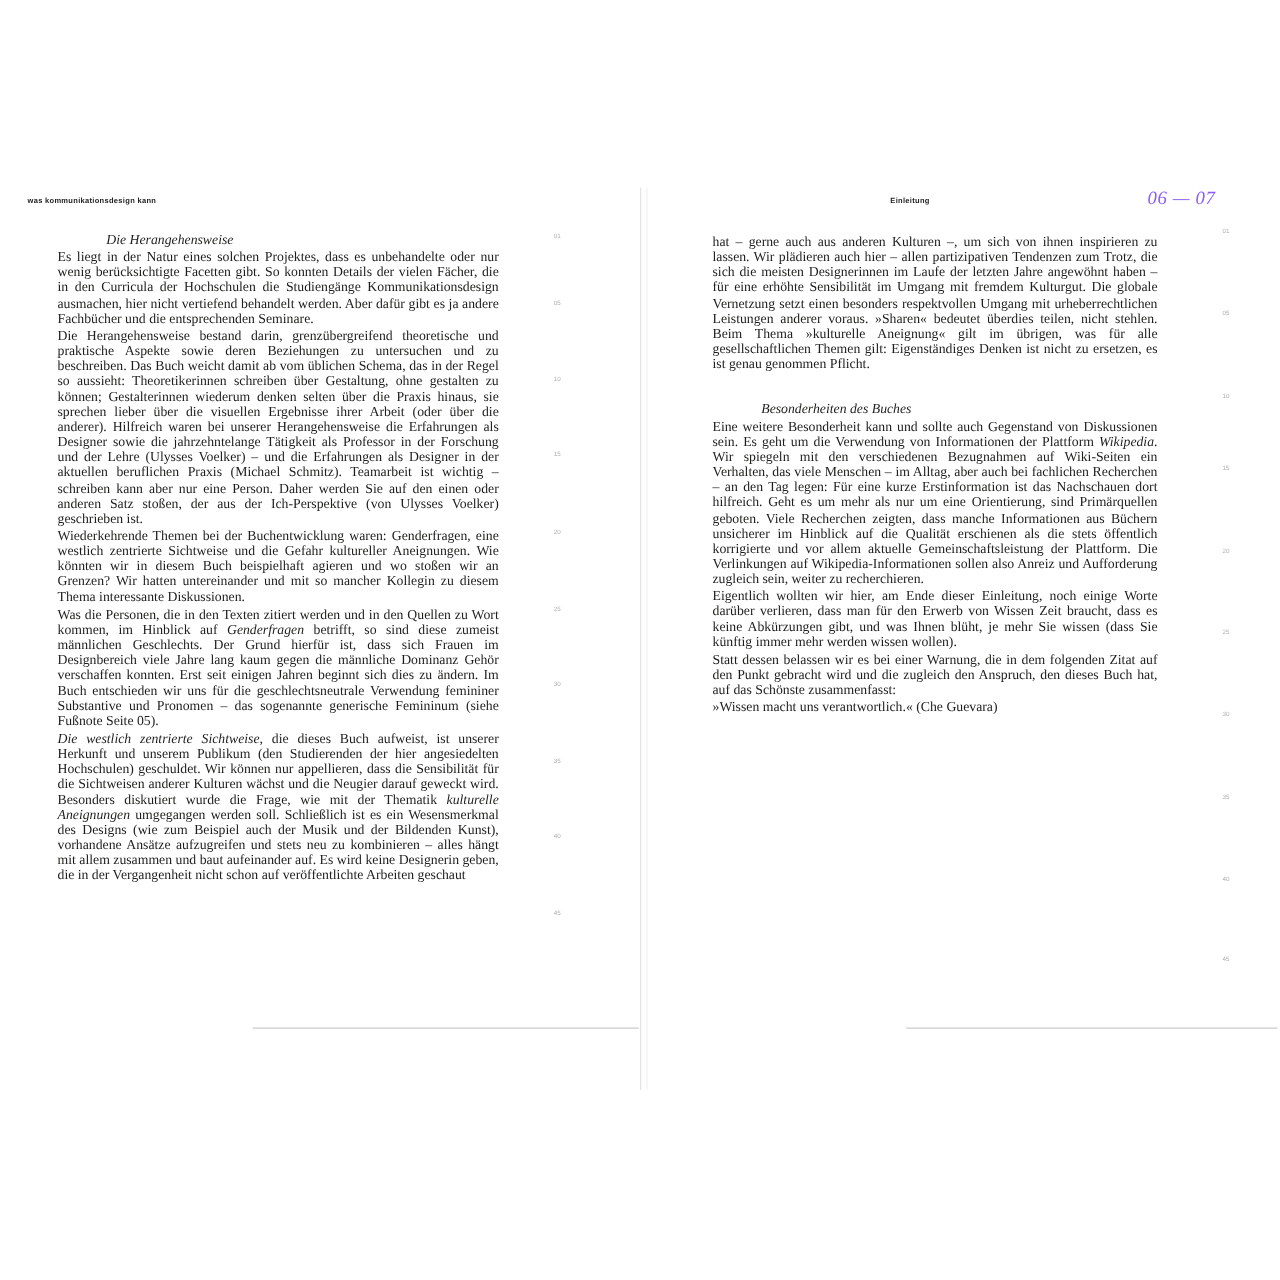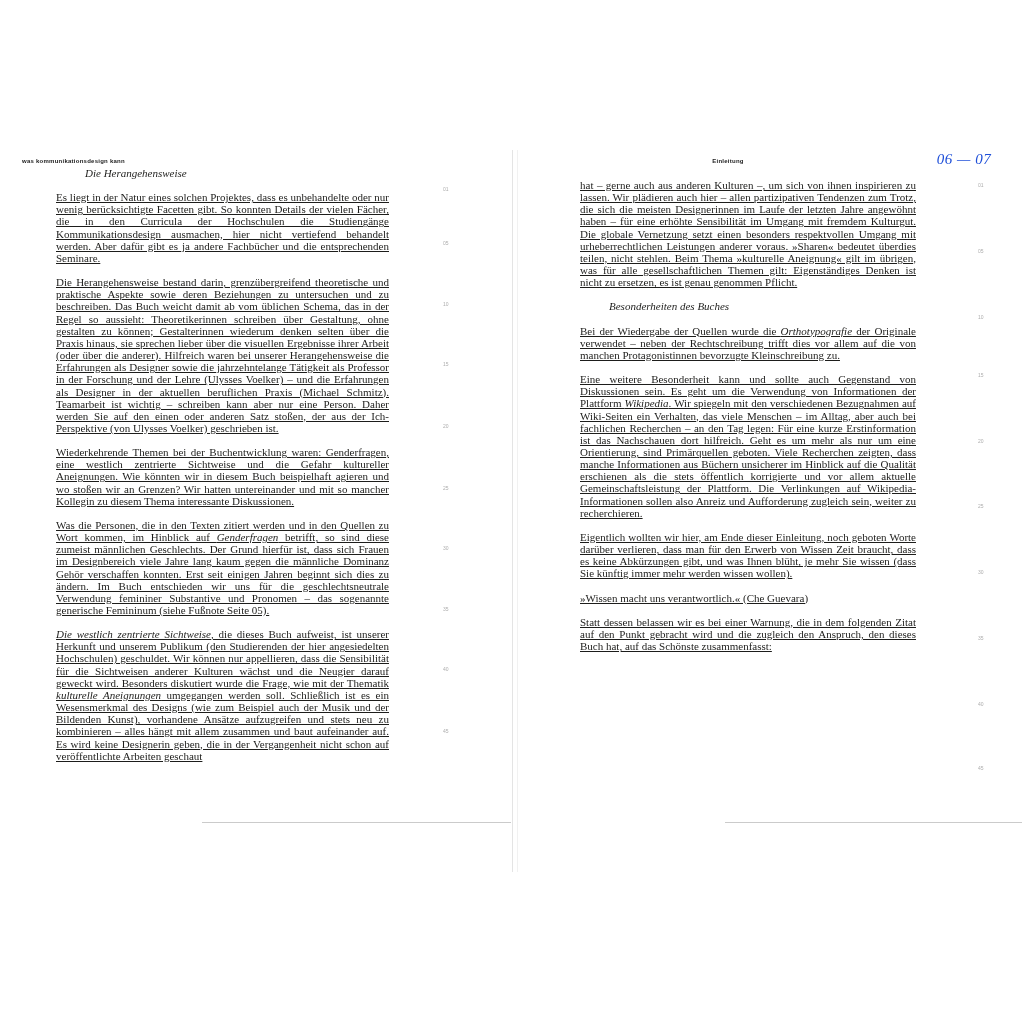--- a/index.html
+++ b/index.html
@@ -10,34 +10,34 @@
   
   .runhead{
     position:absolute;top:158px;
     font-family:"Liberation Sans", sans-serif;
     font-size:6px;font-weight:700;color:#1c1c1c;letter-spacing:.25px;
   }
   .runhead.left{left:22px;}
   .runhead.right{left:568px;width:320px;text-align:center;}
   
   .pagenum{
-    position:absolute;top:151px;left:918px;width:92px;text-align:center;
-    font-style:italic;font-size:15px;color:#1d4ed8;letter-spacing:.5px;
+    position:absolute;top:151px;left:918px;width:92px;text-align:left;
+    font-style:italic;font-size:15px;color:#8b5cf6;letter-spacing:.5px;
   }
   
   .col{
-    position:absolute;top:167px;
+    position:absolute;top:186px;
     font-size:11px;line-height:12.15px;color:#1d1d1b;
     text-align:justify;
   }
   .col.left{left:44px;width:357px;}
   .col.right{left:568px;width:360px;}
-  .col p.para{margin:12px;text-decoration:underline;}
+  .col p.para{margin:2px;}
   .col div.heading{font-style:italic;padding-left:41px;text-align:left;}
-  .gap{margin-top:12px;}
+  .gap{margin-top:24px;}
   .it{font-style:italic;}
   
   .nums{
     position:absolute;top:150px;width:16px;height:640px;
     font-family:"Liberation Sans", sans-serif;
     font-size:5px;line-height:6px;color:#adadad;
   }
   .nums.left{left:443px;}
   .nums.right{left:978px;}
   .nums span{position:absolute;left:0;}
@@ -63,25 +63,24 @@
       <p class="para"><span>Es liegt in der Natur eines solchen Projektes, dass es unbehandelte oder nur wenig berücksichtigte Facetten gibt. So konnten Details der vielen Fächer, die in den Curricula der Hochschulen die Studiengänge Kommunikationsdesign ausmachen, hier nicht vertiefend behandelt werden. Aber dafür gibt es ja andere Fachbücher und die entsprechenden Seminare.</span></p>
       <p class="para"><span>Die Herangehensweise bestand darin, grenzübergreifend theoretische und praktische Aspekte sowie deren Beziehungen zu untersuchen und zu beschreiben. Das Buch weicht damit ab vom üblichen Schema, das in der Regel so aussieht: Theoretikerinnen schreiben über Gestaltung, ohne gestalten zu können; Gestalterinnen wiederum denken selten über die Praxis hinaus, sie sprechen lieber über die visuellen Ergebnisse ihrer Arbeit (oder über die anderer). Hilfreich waren bei unserer Herangehensweise die Erfahrungen als Designer sowie die jahrzehntelange Tätigkeit als Professor in der Forschung und der Lehre (Ulysses Voelker) – und die Erfahrungen als Designer in der aktuellen beruflichen Praxis (Michael Schmitz). Teamarbeit ist wichtig – schreiben kann aber nur eine Person. Daher werden Sie auf den einen oder anderen Satz stoßen, der aus der Ich-Perspektive (von Ulysses Voelker) geschrieben ist.</span></p>
       <p class="para"><span>Wiederkehrende Themen bei der Buchentwicklung waren: Genderfragen, eine westlich zentrierte Sichtweise und die Gefahr kultureller Aneignungen. Wie könnten wir in diesem Buch beispielhaft agieren und wo stoßen wir an Grenzen? Wir hatten untereinander und mit so mancher Kollegin zu diesem Thema interessante Diskussionen.</span></p>
       <p class="para"><span>Was die Personen, die in den Texten zitiert werden und in den Quellen zu Wort kommen, im Hinblick auf </span><span class="it">Genderfragen</span><span> betrifft, so sind diese zumeist männlichen Geschlechts. Der Grund hierfür ist, dass sich Frauen im Designbereich viele Jahre lang kaum gegen die männliche Dominanz Gehör verschaffen konnten. Erst seit einigen Jahren beginnt sich dies zu ändern. Im Buch entschieden wir uns für die geschlechtsneutrale Verwendung femininer Substantive und Pronomen – das sogenannte generische Femininum (siehe Fußnote Seite 05).</span></p>
       <p class="para gap"><span class="it">Die westlich zentrierte Sichtweise</span><span>, die dieses Buch aufweist, ist unserer Herkunft und unserem Publikum (den Studierenden der hier angesiedelten Hochschulen) geschuldet. Wir können nur appellieren, dass die Sensibilität für die Sichtweisen anderer Kulturen wächst und die Neugier darauf geweckt wird. Besonders diskutiert wurde die Frage, wie mit der Thematik </span><span class="it">kulturelle Aneignungen</span><span> umgegangen werden soll. Schließlich ist es ein Wesensmerkmal des Designs (wie zum Beispiel auch der Musik und der Bildenden Kunst), vorhandene Ansätze aufzugreifen und stets neu zu kombinieren – alles hängt mit allem zusammen und baut aufeinander auf. Es wird keine Designerin geben, die in der Vergangenheit nicht schon auf veröffentlichte Arbeiten geschaut</span></p>
     </div>
 
   <div class="col right">
       <p class="para"><span>hat – gerne auch aus anderen Kulturen –, um sich von ihnen inspirieren zu lassen. Wir plädieren auch hier – allen partizipativen Tendenzen zum Trotz, die sich die meisten Designerinnen im Laufe der letzten Jahre angewöhnt haben – für eine erhöhte Sensibilität im Umgang mit fremdem Kulturgut. Die globale Vernetzung setzt einen besonders respektvollen Umgang mit urheberrechtlichen Leistungen anderer voraus. »Sharen« bedeutet überdies teilen, nicht stehlen. Beim Thema »kulturelle Aneignung« gilt im übrigen, was für alle gesellschaftlichen Themen gilt: Eigenständiges Denken ist nicht zu ersetzen, es ist genau genommen Pflicht.</span></p>
       <div class="heading gap">Besonderheiten des Buches</div>
-      <p class="para"><span>Bei der Wiedergabe der Quellen wurde die </span><span class="it">Orthotypografie</span><span> der Originale verwendet – neben der Rechtschreibung trifft dies vor allem auf die von manchen Protagonistinnen bevorzugte Kleinschreibung zu.</span></p>
       <p class="para gap"><span>Eine weitere Besonderheit kann und sollte auch Gegenstand von Diskussionen sein. Es geht um die Verwendung von Informationen der Plattform </span><span class="it">Wikipedia</span><span>. Wir spiegeln mit den verschiedenen Bezugnahmen auf Wiki-Seiten ein Verhalten, das viele Menschen – im Alltag, aber auch bei fachlichen Recherchen – an den Tag legen: Für eine kurze Erstinformation ist das Nachschauen dort hilfreich. Geht es um mehr als nur um eine Orientierung, sind Primärquellen geboten. Viele Recherchen zeigten, dass manche Informationen aus Büchern unsicherer im Hinblick auf die Qualität erschienen als die stets öffentlich korrigierte und vor allem aktuelle Gemeinschaftsleistung der Plattform. Die Verlinkungen auf Wikipedia-Informationen sollen also Anreiz und Aufforderung zugleich sein, weiter zu recherchieren.</span></p>
-      <p class="para"><span>Eigentlich wollten wir hier, am Ende dieser Einleitung, noch geboten Worte darüber verlieren, dass man für den Erwerb von Wissen Zeit braucht, dass es keine Abkürzungen gibt, und was Ihnen blüht, je mehr Sie wissen (dass Sie künftig immer mehr werden wissen wollen).</span></p>
+      <p class="para"><span>Eigentlich wollten wir hier, am Ende dieser Einleitung, noch einige Worte darüber verlieren, dass man für den Erwerb von Wissen Zeit braucht, dass es keine Abkürzungen gibt, und was Ihnen blüht, je mehr Sie wissen (dass Sie künftig immer mehr werden wissen wollen).</span></p>
+      <p class="para"><span>Statt dessen belassen wir es bei einer Warnung, die in dem folgenden Zitat auf den Punkt gebracht wird und die zugleich den Anspruch, den dieses Buch hat, auf das Schönste zusammenfasst:</span></p>
       <p class="para gap"><span>»Wissen macht uns verantwortlich.« (Che Guevara)</span></p>
-      <p class="para"><span>Statt dessen belassen wir es bei einer Warnung, die in dem folgenden Zitat auf den Punkt gebracht wird und die zugleich den Anspruch, den dieses Buch hat, auf das Schönste zusammenfasst:</span></p>
     </div>
 
   <div class="nums left">
       <span style="top: 36px;">01</span>
       <span style="top: 90px;">05</span>
       <span style="top: 151px;">10</span>
       <span style="top: 211px;">15</span>
       <span style="top: 273px;">20</span>
       <span style="top: 335px;">25</span>
       <span style="top: 395px;">30</span>

